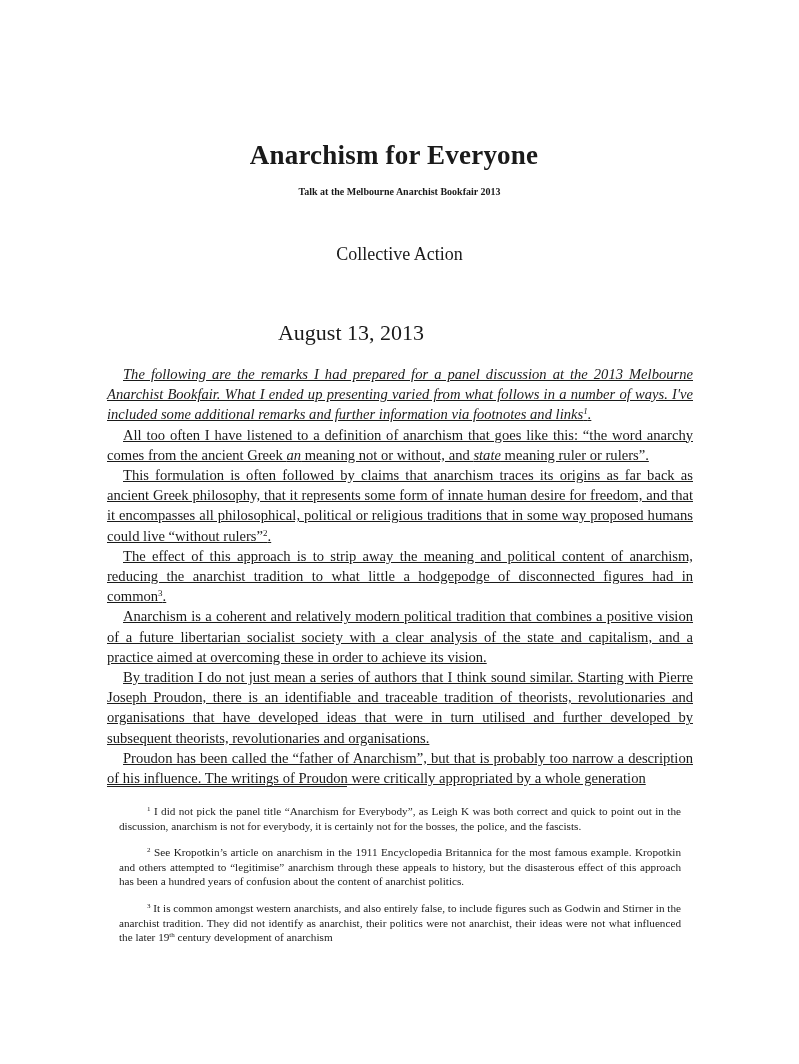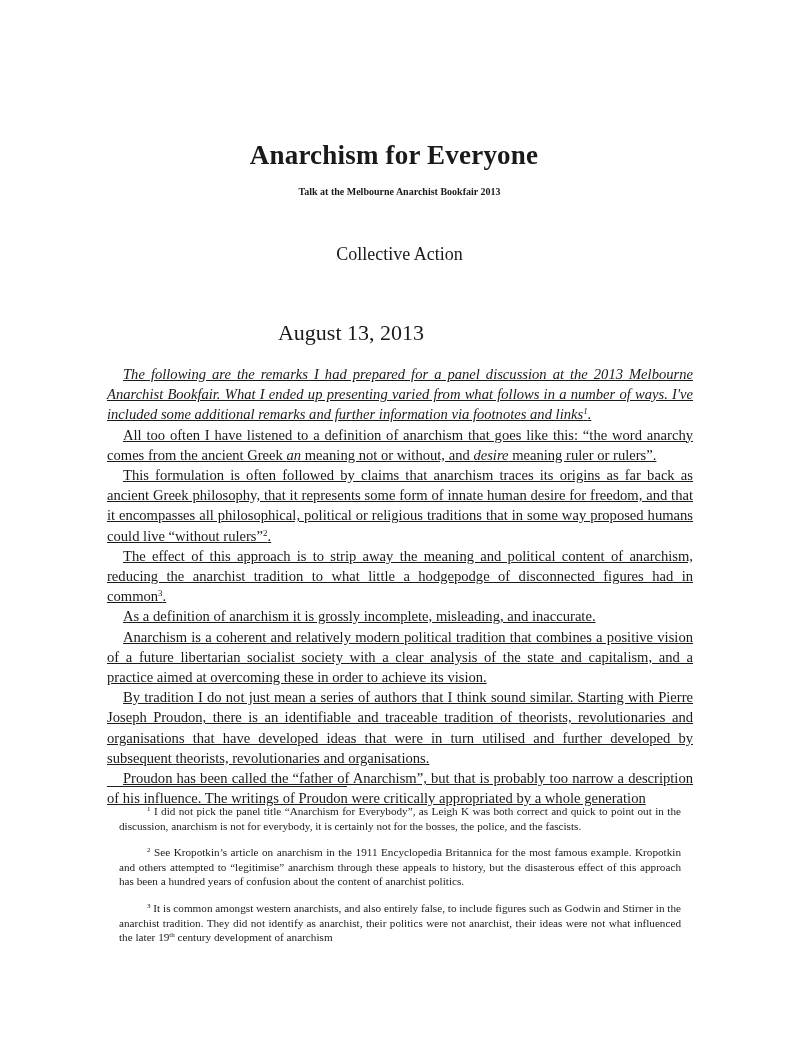--- a/index.html
+++ b/index.html
@@ -27,24 +27,23 @@
 <body>
 
 <div class="page">
   <div class="title">Anarchism for Everyone</div>
   <div class="subtitle">Talk at the Melbourne Anarchist Bookfair 2013</div>
   <div class="author">Collective Action</div>
   <div class="date">August 13, 2013</div>
 
   <div class="body" id="body">
       <p class="italic"><span>The following are the remarks I had prepared for a panel discussion at the 2013 Melbourne Anarchist Bookfair. What I ended up presenting varied from what follows in a number of ways. I've included some additional remarks and further information via footnotes and links</span><sup>1</sup><span>.</span></p>
-      <p><span>All too often I have listened to a definition of anarchism that goes like this: “the word anarchy comes from the ancient Greek </span><em>an</em><span> meaning not or without, and </span><em>desire</em><span> meaning ruler or rulers”.</span></p>
+      <p><span>All too often I have listened to a definition of anarchism that goes like this: “the word anarchy comes from the ancient Greek </span><em>an</em><span> meaning not or without, and </span><em>state</em><span> meaning ruler or rulers”.</span></p>
       <p><span>This formulation is often followed by claims that anarchism traces its origins as far back as ancient Greek philosophy, that it represents some form of innate human desire for freedom, and that it encompasses all philosophical, political or religious traditions that in some way proposed humans could live “without rulers”</span><sup>2</sup><span>.</span></p>
       <p><span>The effect of this approach is to strip away the meaning and political content of anarchism, reducing the anarchist tradition to what little a hodgepodge of disconnected figures had in common</span><sup>3</sup><span>.</span></p>
-      <p><span>As a definition of anarchism it is grossly incomplete, misleading, and inaccurate.</span></p>
       <p><span>Anarchism is a coherent and relatively modern political tradition that combines a positive vision of a future libertarian socialist society with a clear analysis of the state and capitalism, and a practice aimed at overcoming these in order to achieve its vision.</span></p>
       <p><span>By tradition I do not just mean a series of authors that I think sound similar.  Starting with Pierre Joseph Proudon, there is an identifiable and traceable tradition of theorists, revolutionaries and organisations that have developed ideas that were in turn utilised and further developed by subsequent theorists, revolutionaries and organisations.</span></p>
       <p><span>Proudon has been called the “father of Anarchism”, but that is probably too narrow a description of his influence. The writings of Proudon were critically appropriated by a whole generation</span></p>
     </div>
 
   <div class="fn-rule"></div>
   <div class="footnotes" id="footnotes">
       <p><sup>1</sup> <span>I did not pick the panel title “Anarchism for Everybody”, as Leigh K was both correct and quick to point out in the discussion, anarchism is not for everybody, it is certainly not for the bosses, the police, and the fascists.</span></p>
       <p><sup>2</sup> <span>See Kropotkin’s article on anarchism in the 1911 Encyclopedia Britannica for the most famous example. Kropotkin and others attempted to “legitimise” anarchism through these appeals to history, but the disasterous effect of this approach has been a hundred years of confusion about the content of anarchist politics.</span></p>
       <p><sup>3</sup> <span>It is common amongst western anarchists, and also entirely false, to include figures such as Godwin and Stirner in the anarchist tradition.  They did not identify as anarchist, their politics were not anarchist, their ideas were not what influenced the later 19</span><sup>th</sup><span> century development of anarchism</span></p>

